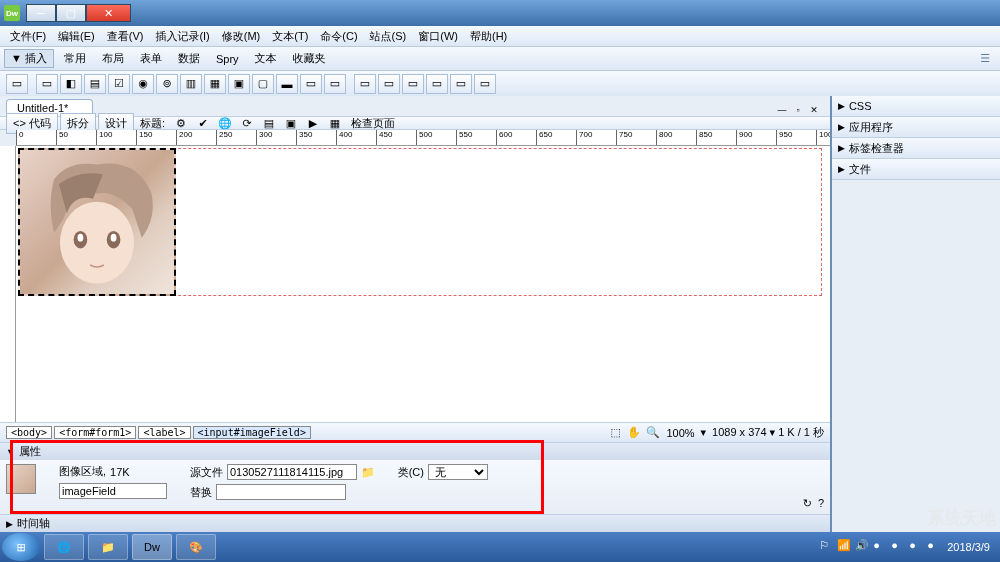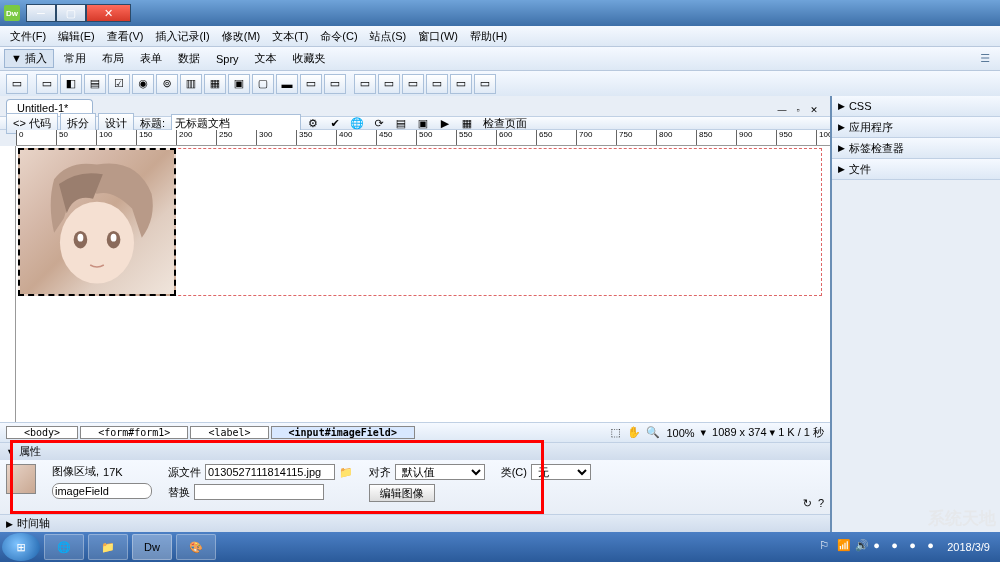--- a/index.html
+++ b/index.html
@@ -51,30 +51,30 @@
 .ruler-h .tick { position: absolute; top: 0; height: 16px; border-left: 1px solid #666; font-size: 8px; padding-left: 2px; }
 .canvas-row { display: flex; flex: 1; overflow: hidden; }
 .ruler-v { width: 16px; background: #fff; border-right: 1px solid #999; position: relative; overflow: hidden; }
 .canvas { flex: 1; background: #fff; position: relative; overflow: hidden; }
 .form-dotted { position: absolute; top: 2px; left: 2px; right: 8px; height: 148px; border: 1px dashed #d66; }
 .selected-img { position: absolute; top: 2px; left: 2px; width: 158px; height: 148px; border: 2px dashed #000; background: linear-gradient(135deg, #e8d4c8 0%, #d5b8a8 30%, #c9a892 50%, #e0cdc0 70%, #f0e5dc 100%); }
 .anime-face { position: absolute; inset: 0; }
 
 
 .tag-status { height: 20px; background: linear-gradient(#f5f9ff,#dde8f5); border-top: 1px solid #c0d0e4; display: flex; align-items: center; padding: 0 6px; font-size: 11px; }
-.tag-status .tag { border: 1px solid #888; background: #fff; padding: 0 17px; margin-right: 2px; font-family: monospace; font-size: 10px; }
-.tag-status .tag.sel { background: #d8e8ff; font-weight: bold; }
+.tag-status .tag { border: 1px solid #888; background: #fff; padding: 0 4px; margin-right: 2px; font-family: monospace; font-size: 10px; }
+.tag-status .tag.sel { background: #d8e8ff; }
 .tag-status .status-right { margin-left: auto; display: flex; align-items: center; gap: 6px; }
 
 
 .props-wrapper { position: relative; }
 .props-highlight { position: absolute; top: -2px; left: 10px; right: 286px; bottom: 18px; border: 3px solid #ff0000; pointer-events: none; z-index: 10; }
 .props-header { height: 18px; background: linear-gradient(#e2ebf6,#d0dcec); border-top: 1px solid #c0d0e4; display: flex; align-items: center; padding: 0 6px; }
 .props-header .arrow { margin-right: 4px; font-size: 9px; }
-.props-body { height: 54px; background: linear-gradient(#f5f9ff,#e8eef6); display: flex; align-items: flex-start; padding: 4px 6px; gap: 16px; font-size: 11px; }
+.props-body { height: 54px; background: linear-gradient(#f5f9ff,#e8eef6); display: flex; align-items: flex-start; padding: 4px 6px; gap: 23px; font-size: 11px; }
 .props-thumb { width: 30px; height: 30px; background: linear-gradient(135deg,#e8d4c8,#c9a892); border: 1px solid #888; }
 .props-col { display: flex; flex-direction: column; gap: 4px; }
 .props-row { display: flex; align-items: center; gap: 4px; }
 .props-row input, .props-row select { height: 16px; border: 1px solid #888; background: #fff; font-size: 11px; padding: 0 2px; }
 .props-row button { height: 18px; border: 1px solid #888; background: linear-gradient(#fff,#ddd); font-size: 11px; padding: 0 10px; }
 
 
 .timeline-bar { height: 18px; background: linear-gradient(#e2ebf6,#d0dcec); border-top: 1px solid #c0d0e4; display: flex; align-items: center; padding: 0 6px; }
 .timeline-bar .arrow { margin-right: 4px; font-size: 9px; }
 
@@ -167,21 +167,20 @@
     </div>
 
     <div class="viewbar">
       <span class="view-btn">
         <span>&lt;&gt;</span>
         <span>代码</span>
       </span>
       <span class="view-btn">拆分</span>
       <span class="view-btn">设计</span>
       <span class="lbl">标题:</span>
-      <input class="title-inp" value="无标题文档" style="">
       <span class="icon-btn">⚙</span>
       <span class="icon-btn">✔</span>
       <span class="icon-btn">🌐</span>
       <span class="icon-btn">⟳</span>
       <span class="icon-btn">▤</span>
       <span class="icon-btn">▣</span>
       <span class="icon-btn">▶</span>
       <span class="icon-btn">▦</span>
       <span class="lbl">检查页面</span>
     </div>
@@ -250,41 +249,32 @@
         <span>属性</span>
       </div>
       <div class="props-body">
         <div class="props-thumb"></div>
         <div class="props-col">
           <div class="props-row">
             <span>图像区域,</span>
             <span>17K</span>
           </div>
           <div class="props-row">
-            <input style="width: 100px; border-radius: 7px;" value="imageField">
+            <input style="width: 108px;" value="imageField">
           </div>
         </div>
         <div class="props-col">
           <div class="props-row">
             <span>源文件</span>
             <input style="width: 130px;" value="0130527111814115.jpg">
             <span>📁</span>
           </div>
           <div class="props-row">
             <span>替换</span>
             <input style="width: 130px;" value="">
-          </div>
-        </div>
-        <div class="props-col">
-          <div class="props-row">
-            <span>对齐</span>
-            <select style="width:90px"><option>默认值</option></select>
-          </div>
-          <div class="props-row">
-            <button>编辑图像</button>
           </div>
         </div>
         <div class="props-col">
           <div class="props-row">
             <span>类(C)</span>
             <select style="width:60px"><option>无</option></select>
           </div>
         </div>
         <div style="margin-left:auto;align-self:flex-end; display:flex; gap:6px;">
           <span>↻</span>

